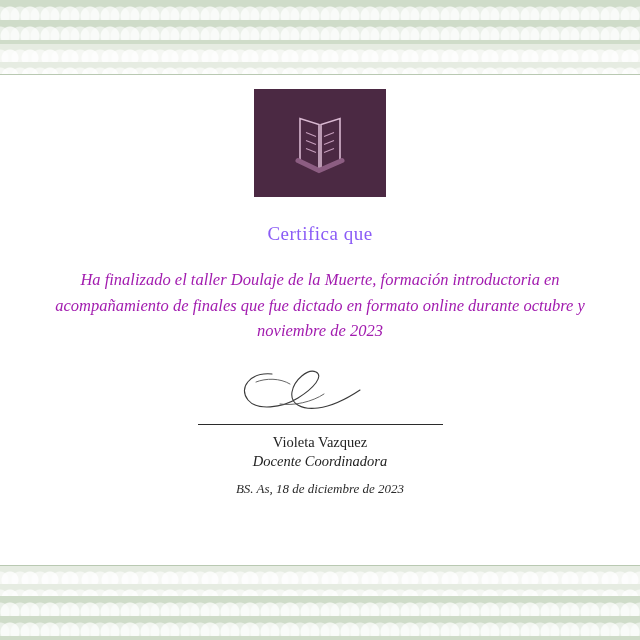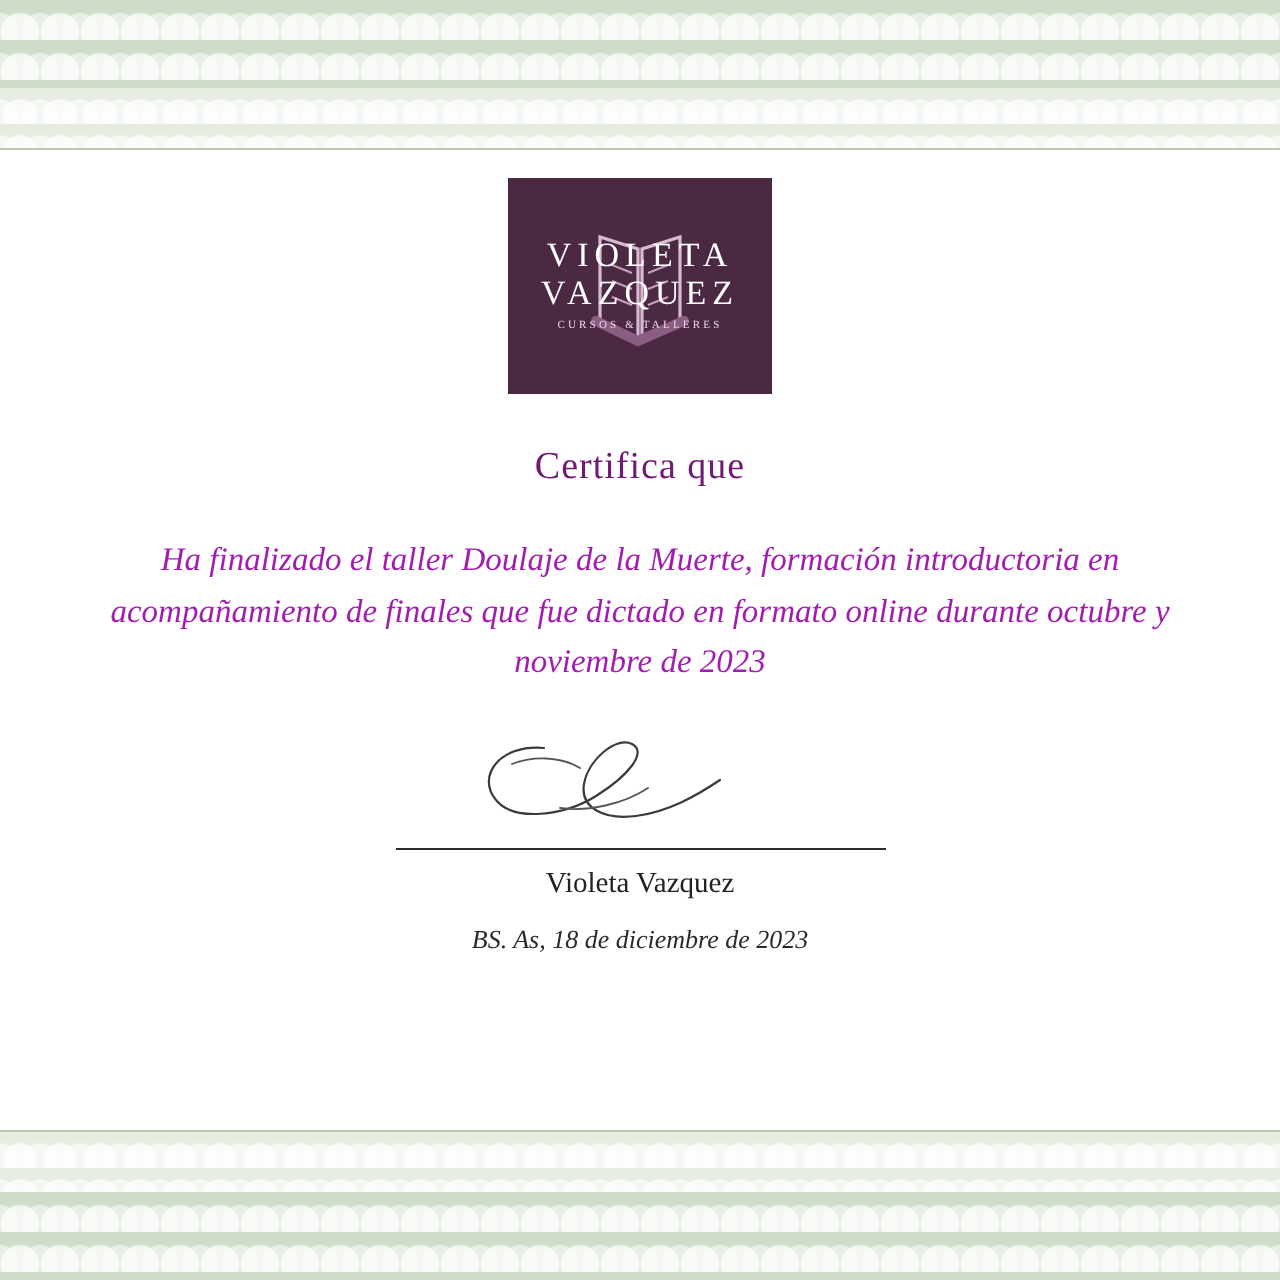--- a/index.html
+++ b/index.html
@@ -123,21 +123,21 @@
     font-size: 5.5px;
     letter-spacing: 1.6px;
     display: block;
     margin-top: 6px;
     color: #e7d9e4;
   }
 
   .certifies {
     margin-top: 26px;
     font-size: 19px;
-    color: #701a75;
+    color: #8b5cf6;
     letter-spacing: 0.5px;
     text-align: right;
   }
 
   .recipient {
     margin-top: 10px;
     font-size: 40px;
     font-weight: bold;
     color: #1b1b1b;
     letter-spacing: 0.5px;
@@ -206,40 +206,36 @@
   <div class="content">
 
     <div class="logo">
       <svg class="logo-book" viewBox="0 0 56 62">
         <path d="M27 10 L27 56 L8 48 L8 4 Z" fill="none" stroke="#d9b8d1" stroke-width="1.6"></path>
         <path d="M29 10 L29 56 L48 48 L48 4 Z" fill="none" stroke="#d9b8d1" stroke-width="1.6"></path>
         <path d="M14 18 L24 22 M14 26 L24 30 M14 34 L24 38" stroke="#c79ebd" stroke-width="1.1" fill="none"></path>
         <path d="M42 18 L32 22 M42 26 L32 30 M42 34 L32 38" stroke="#c79ebd" stroke-width="1.1" fill="none"></path>
         <path d="M6 46 L27 56 L50 46" fill="none" stroke="#8c5d82" stroke-width="5" stroke-linecap="round"></path>
       </svg>
-      <div class="logo-text">
-        <span class="l1">VIOLETA</span>
-        <span class="l2">VAZQUEZ</span>
-        <span class="l3">CURSOS &amp; TALLERES</span>
-      </div>
     </div>
 
     <div class="certifies">Certifica que</div>
 
 
     <div class="body-text">Ha finalizado el taller Doulaje de la Muerte, formación introductoria en acompañamiento de finales que fue dictado en formato online durante octubre y noviembre de 2023</div>
 
     <div class="signature-area">
       <svg width="200" height="62" viewBox="0 0 200 62">
         <path d="M52 14 C30 12, 18 28, 28 40 C37 51, 62 48, 78 38 C94 28, 104 16, 96 12 C88 8, 74 20, 72 32 C70 44, 82 50, 98 48 C114 46, 128 38, 140 30" fill="none" stroke="#3a3a3a" stroke-width="1.1" stroke-linecap="round"></path>
         <path d="M36 22 C46 18, 60 18, 70 24" fill="none" stroke="#555555" stroke-width="0.9" stroke-linecap="round"></path>
         <path d="M60 44 C74 46, 92 42, 104 34" fill="none" stroke="#555555" stroke-width="0.9" stroke-linecap="round"></path>
       </svg>
     </div>
 
     <div class="sig-line"></div>
 
     <div class="signer-name">Violeta Vazquez</div>
+    <div class="signer-role">Docente  Coordinadora</div>
 
     <div class="place-date">BS. As, 18 de diciembre de 2023</div>
 
   </div>
 </div>
 
 </body></html>

